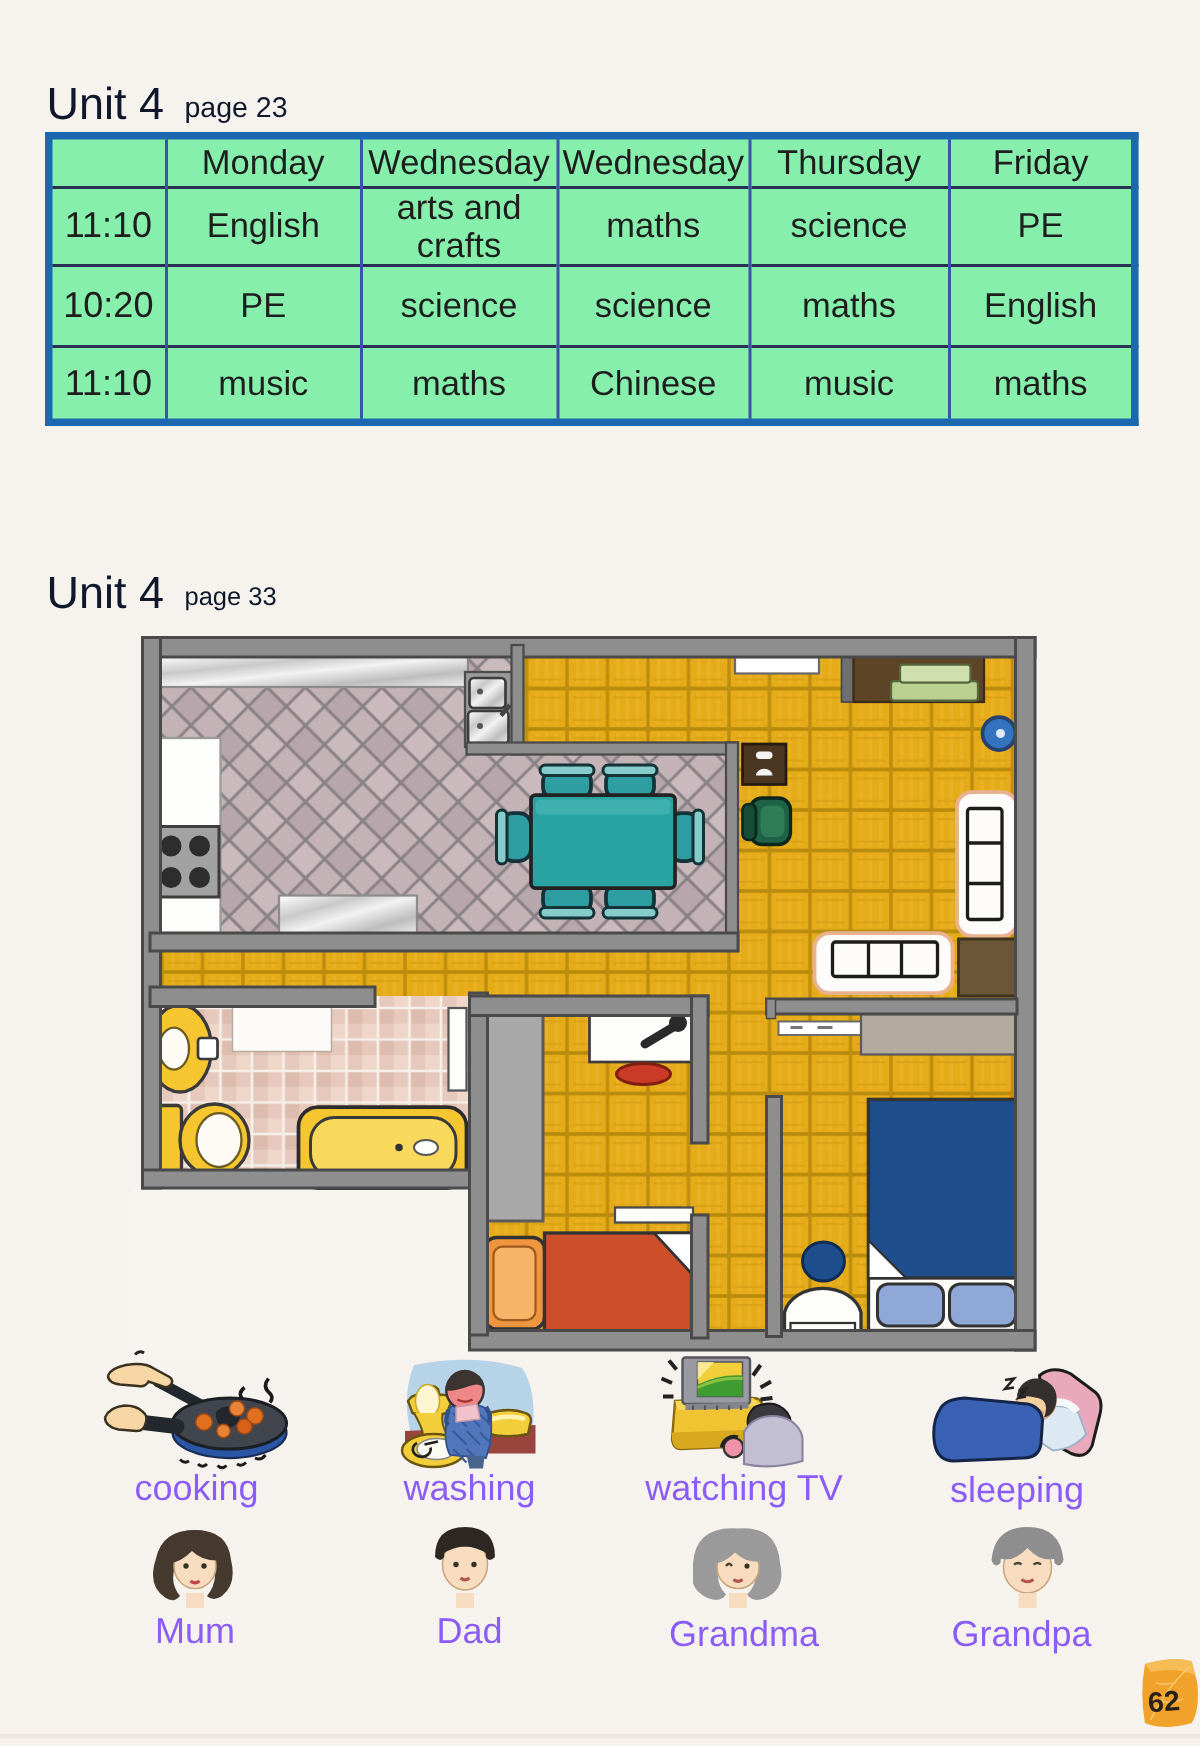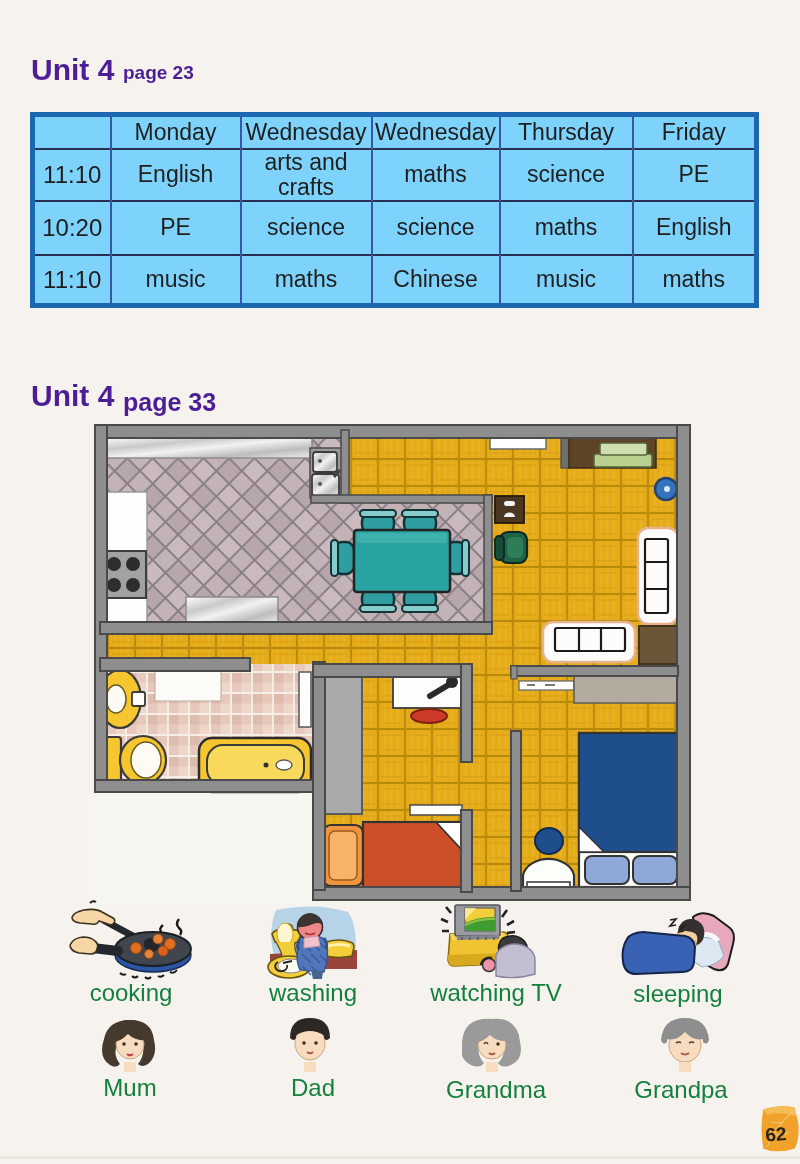--- a/index.html
+++ b/index.html
@@ -1,23 +1,23 @@
 <!DOCTYPE html>
 <html><head>
 <meta charset="utf-8">
 <style>
 html,body{margin:0;padding:0;}
 body{width:800px;height:1164px;position:relative;background:#f6f3ee;font-family:"Liberation Sans",sans-serif;overflow:hidden;}
 .abs{position:absolute;}
-.red{color:#4c1d95;font-weight:bold;}
-table.tt{position:absolute;left:30px;top:112px;border-collapse:collapse;table-layout:fixed;background:#7dd3fc;}
+.red{color:#0f172a;font-weight:normal;}
+table.tt{position:absolute;left:30px;top:88px;border-collapse:collapse;table-layout:fixed;background:#86efac;}
 table.tt td{border-left:2px solid #3a55a8;border-top:2px solid #2a3055;text-align:center;vertical-align:middle;color:#1e1e1e;font-size:23px;padding:0;line-height:1.05;}
 table.tt tr.hdr td{border-top:none;}
 table.tt td:first-child{border-left:none;}
-.lbl{position:absolute;color:#15803d;font-size:24px;text-align:center;white-space:nowrap;transform:translateX(-50%);}
+.lbl{position:absolute;color:#8b5cf6;font-size:24px;text-align:center;white-space:nowrap;transform:translateX(-50%);}
 </style>
 </head>
 <body>
 
 <div class="abs red" style="left:31px;top:53px;font-size:30px;">Unit 4</div>
 
 <div class="abs red" style="left:123px;top:62px;font-size:19px;">page 23</div>
 
 <table class="tt" style="border:5px solid #1b67b0;">
 <colgroup>
@@ -59,21 +59,21 @@
         <td>maths</td>
         <td>Chinese</td>
         <td>music</td>
         <td>maths</td>
       </tr>
 </tbody>
   </table>
 
 <div class="abs red" style="left:31px;top:379px;font-size:30px;">Unit 4</div>
 
-<div class="abs red" style="left:123px;top:388px;font-size:25px;">page 33</div>
+<div class="abs red" style="left:123px;top:388px;font-size:17px;">page 33</div>
 
 <svg class="abs" style="left:88px;top:418px;" width="610" height="487" viewBox="88 418 610 487">
 <defs>
 <pattern id="mat" width="27" height="27" patternUnits="userSpaceOnUse">
   <rect width="27" height="27" fill="#dda414"></rect>
   <rect x="1" y="1" width="25" height="25" rx="3" fill="#e5ab19"></rect>
   <path d="M7,3 V24 M13.5,3 V24 M20,3 V24" stroke="#edba30" stroke-width="2.2" opacity="0.5"></path>
   <path d="M4,6 h19 M4,21 h19" stroke="#d49a10" stroke-width="1.6" opacity="0.6"></path>
   <path d="M0,0 H27 M0,27 H27" stroke="#b78a0c" stroke-width="2.2"></path>
   <path d="M0,0 V27 M27,0 V27" stroke="#bd8e0d" stroke-width="2.2"></path>

